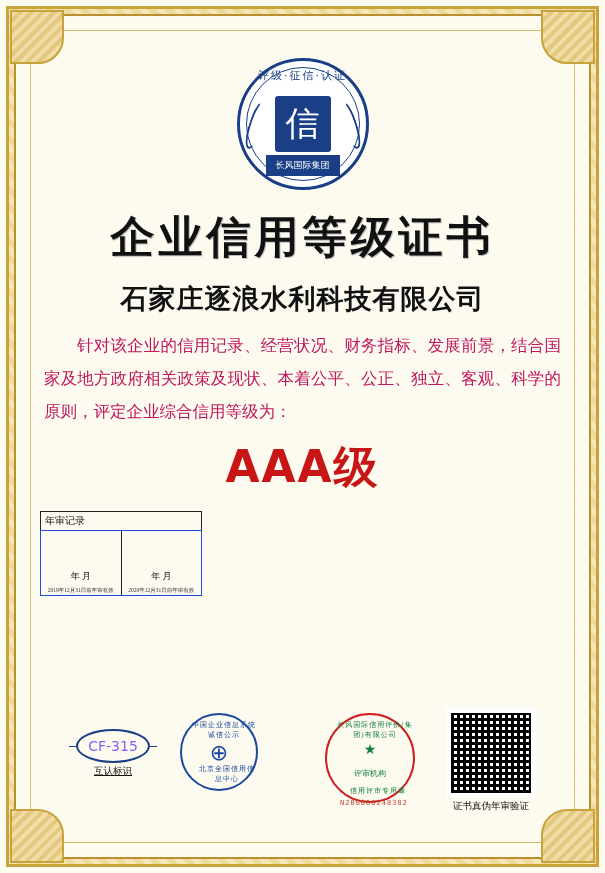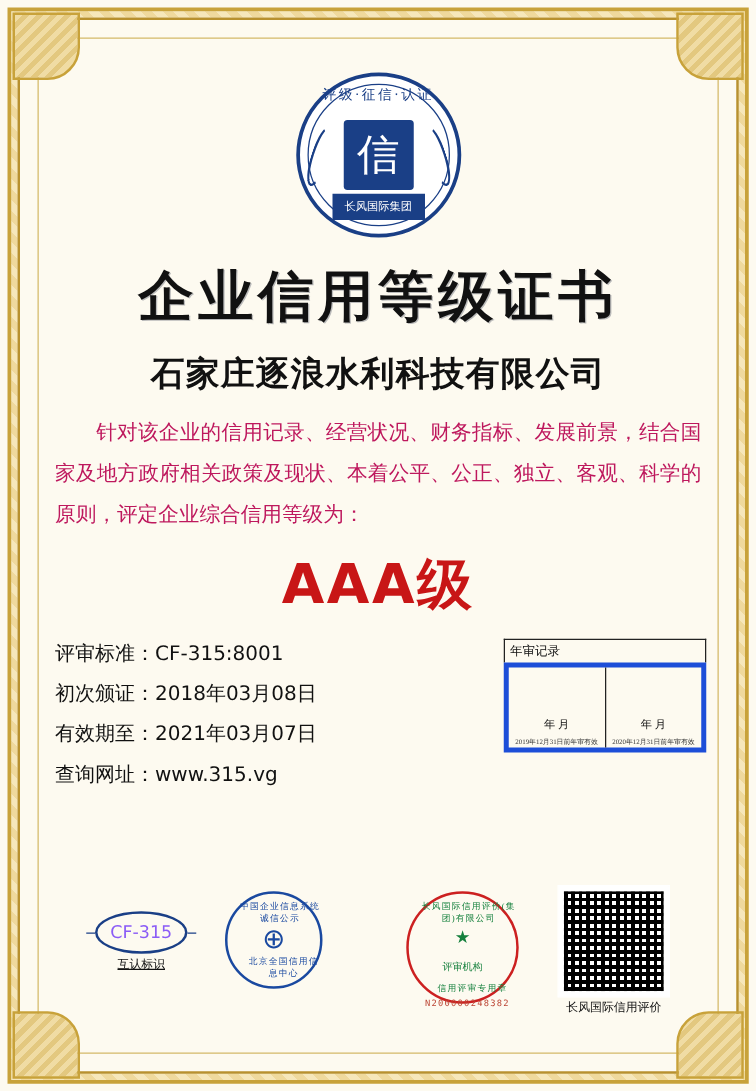--- a/index.html
+++ b/index.html
@@ -120,21 +120,21 @@
     margin-top:10px;display:flex;justify-content:space-between;align-items:flex-start;
   }
   .info-list{font-size:16px;line-height:1.95;color:#111;padding-left:4px;}
   .info-list .val{font-family:"DejaVu Sans", sans-serif;}
 
   .review-box{width:162px;margin-top:4px;}
   .review-title{
     border:1px solid #222;border-bottom:none;font-size:10px;
     padding:2px 4px;color:#111;
   }
-  .review-cells{display:flex;border:4px solid #1d4ed8;height:64px;}
+  .review-cells{display:flex;border:1px solid #1d4ed8;height:64px;}
   .review-cell{flex:1;position:relative;}
   .review-cell + .review-cell{border-left:1px solid #222;}
   .review-cell .ym{
     position:absolute;bottom:12px;left:0;right:0;text-align:center;font-size:9px;color:#111;
   }
   .review-cell .tiny{
     position:absolute;bottom:1px;left:0;right:0;text-align:center;font-size:5.5px;color:#333;
   }
 
   
@@ -225,34 +225,20 @@
     <div class="title">企业信用等级证书</div>
 
 
     <div class="company">石家庄逐浪水利科技有限公司</div>
 
     <div class="para">针对该企业的信用记录、经营状况、财务指标、发展前景，结合国家及地方政府相关政策及现状、本着公平、公正、独立、客观、科学的原则，评定企业综合信用等级为：</div>
 
     <div class="grade">AAA级</div>
 
     <div class="info-row">
-      <div class="info-list">
-        <div>
-          <span>评审标准：</span><span class="val">CF-315:8001</span>
-        </div>
-        <div>
-          <span>初次颁证：</span><span class="val">2018年03月08日</span>
-        </div>
-        <div>
-          <span>有效期至：</span><span class="val">2021年03月07日</span>
-        </div>
-        <div>
-          <span>查询网址：</span><span class="val">www.315.vg</span>
-        </div>
-      </div>
 
       <div class="review-box">
         <div class="review-title">年审记录</div>
         <div class="review-cells">
           <div class="review-cell">
             <div class="ym">年  月</div>
             <div class="tiny">2019年12月31日前年审有效</div>
           </div>
           <div class="review-cell">
             <div class="ym">年  月</div>
@@ -282,18 +268,18 @@
           <div class="arc">长风国际信用评价(集团)有限公司</div>
           <div class="star">★</div>
           <div class="mid">评审机构</div>
           <div class="arc-b">信用评审专用章</div>
         </div>
       </div>
       <div class="code-digits">N200000248382</div>
 
       <div class="qr-block">
         <div class="qr"></div>
-        <div class="qr-label">长风国际信用评价</div>
+        <div class="qr-label">证书真伪年审验证</div>
       </div>
 
     </div>
   </div>
 </div>
 
 </body></html>

